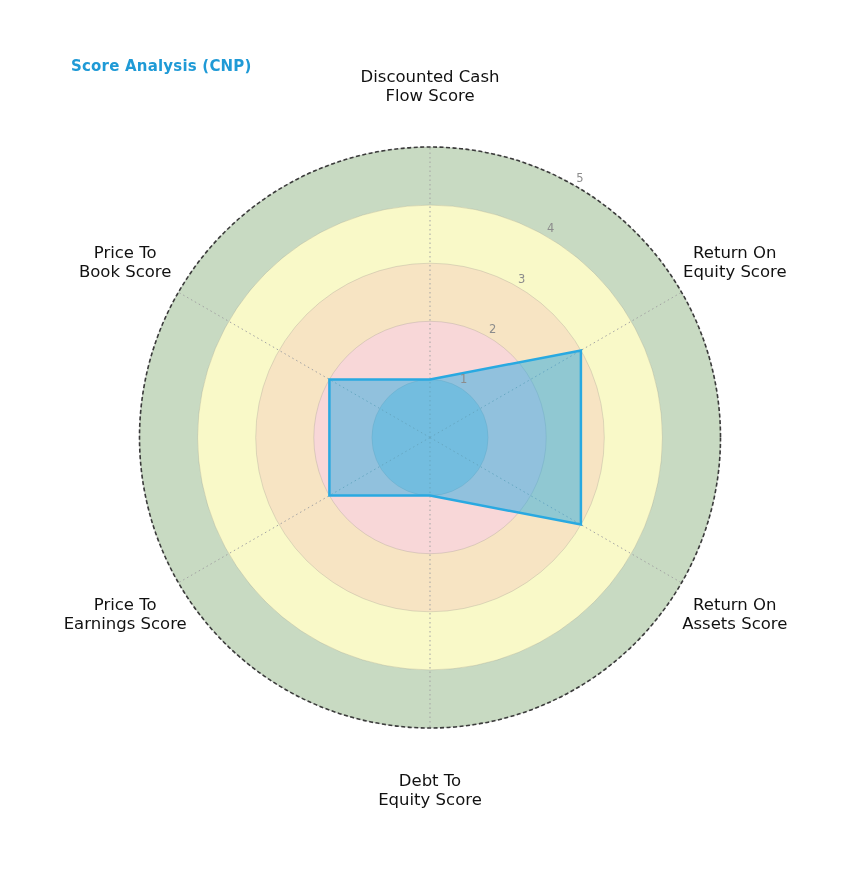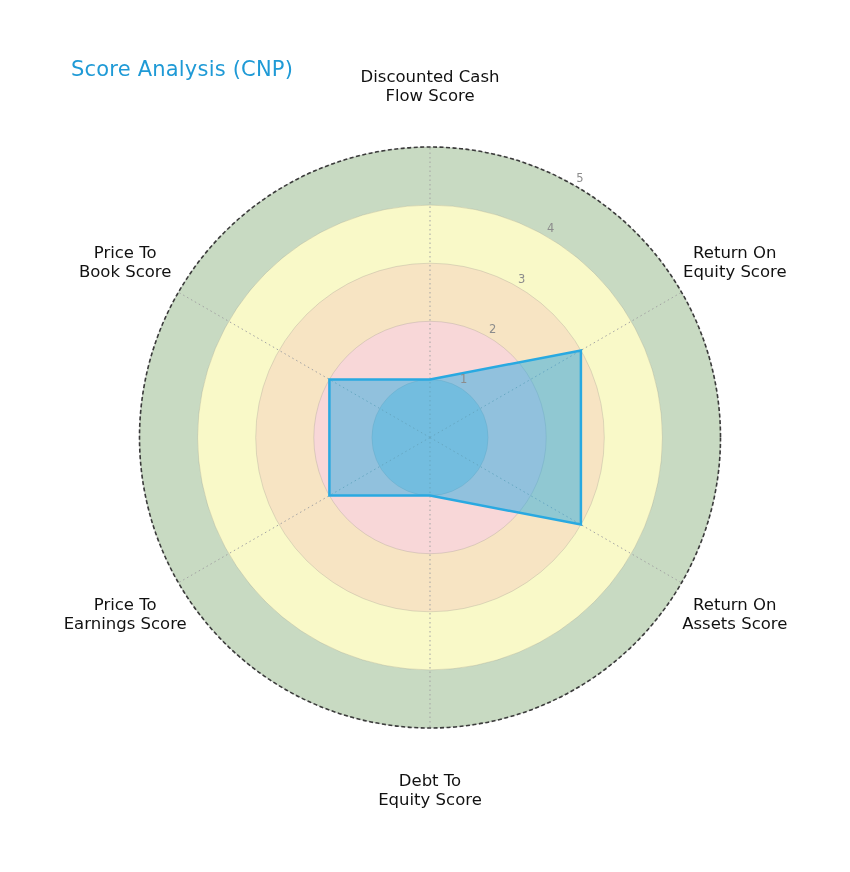--- a/index.html
+++ b/index.html
@@ -12,22 +12,22 @@
     position: relative;
     width: 850px;
     height: 872px;
     background: #ffffff;
     overflow: hidden;
   }
   .chart-title {
     position: absolute;
     left: 71px;
     top: 57px;
-    font-size: 21px;
-    font-weight: 400;
+    font-size: 15px;
+    font-weight: 700;
     letter-spacing: 0.2px;
     white-space: nowrap;
     z-index: 2;
   }
   svg.radar {
     position: absolute;
     left: 0;
     top: 0;
     display: block;
   }

